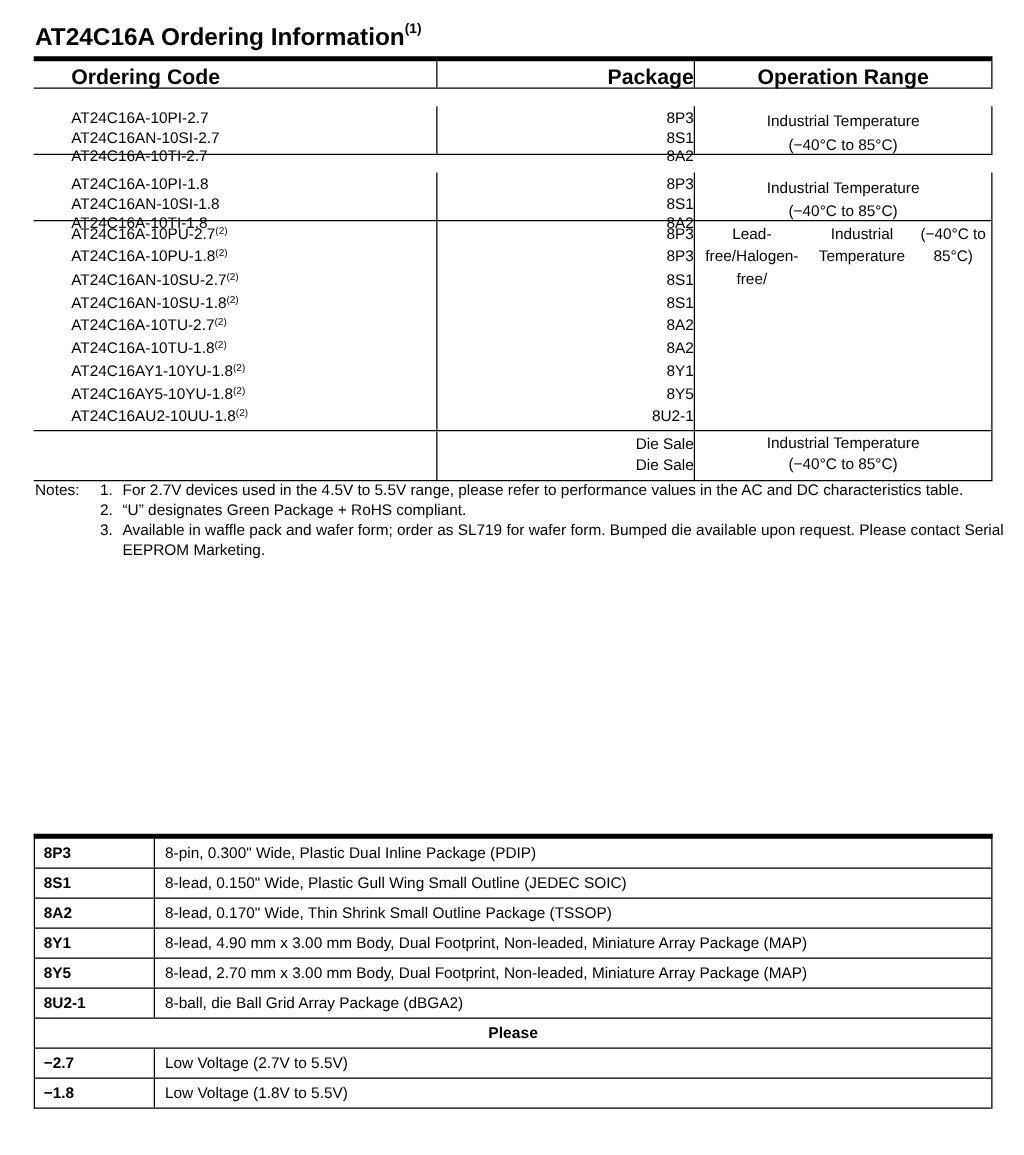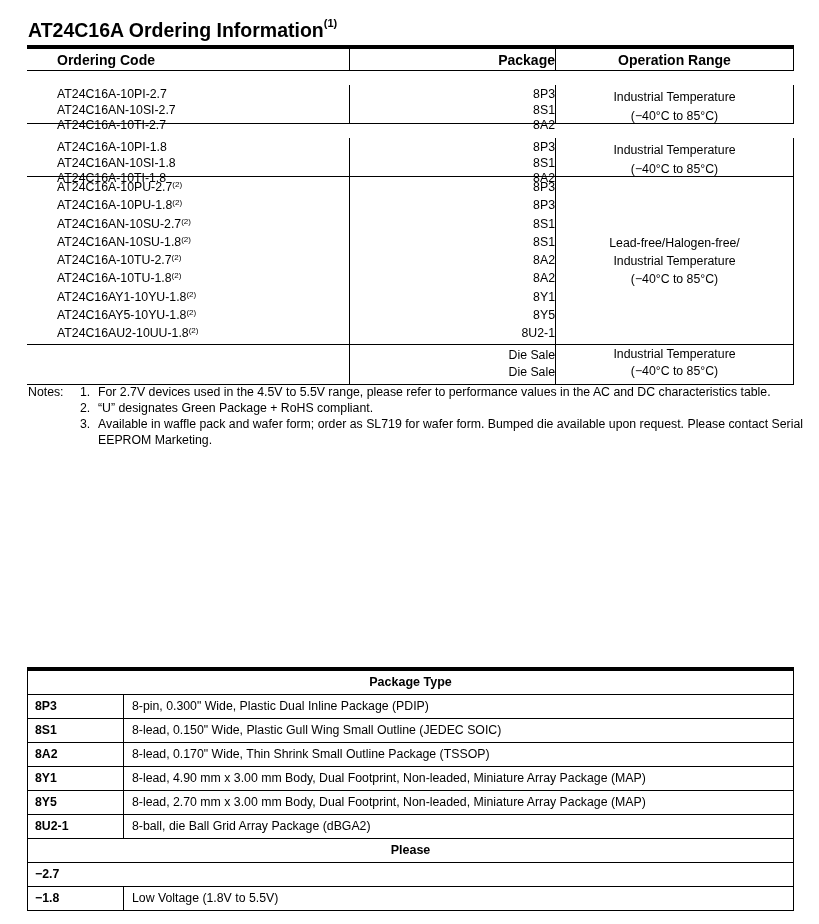--- a/index.html
+++ b/index.html
@@ -8,37 +8,37 @@
   .title { position:absolute; left:28px; top:19px; font-size:19.5px; font-weight:bold; letter-spacing:0; white-space:nowrap; }
   .title sup { font-size:11px; position:relative; top:-2px; vertical-align:top; }
 
   
   .ot { position:absolute; left:27px; top:45px; width:767px; border-top:4px solid #000; }
   .ot .row { position:relative; border-bottom:1px solid #000; box-sizing:border-box; }
   .ot .cell { position:absolute; top:0; bottom:0; box-sizing:border-box; }
   .ot .c1 { left:0; width:322px; padding-left:30px; }
   .ot .c2 { left:322px; width:206px; border-left:1px solid #000; text-align:right; }
   .ot .c3 { left:528px; width:239px; border-left:1px solid #000; border-right:1px solid #000; text-align:center; }
-  .ot .hdr { height:22px; font-size:14px; font-weight:bold; }
+  .ot .hdr { height:22px; font-size:17px; font-weight:bold; }
   .ot .hdr .cell { padding-top:3px; }
   .ot .hdr .c1 { padding-left:30px; }
   .line { font-size:12.3px; white-space:nowrap; }
   .line sup { font-size:8px; vertical-align:top; position:relative; top:-2px; }
   .g3 { height:53px; }
   .g3 .line { height:15.5px; line-height:15.5px; }
   .g3 .cell { padding-top:2px;margin-top:14px; }
   .g9 { height:168px; }
   .g9 .line { height:18.3px; line-height:18.3px; }
   .g9 .cell { padding-top:1px; }
   .g2 { height:40px; }
   .g2 .line { height:17px; line-height:17px; }
   .g2 .cell { padding-top:2px; }
   .oprange { line-height:19px; font-size:12.3px; }
   .g3 .c3 { padding-top:3px; }
-  .g9 .c3 { display:flex; flex-direction:column; justify-content:center; line-height:18px; }
+  .g9 .c3 { display:flex; flex-direction:row; justify-content:center; line-height:18px; }
   .g2 .c3 { padding-top:1px; line-height:17px; }
 
   
   .notes { position:absolute; left:28px; top:384px; font-size:12.3px; line-height:16px; }
   .notes .lbl { position:absolute; left:0; top:0; }
   .notes .item { position:absolute; left:52px; width:770px; }
   .notes .num { position:absolute; left:0; }
   .notes .txt { position:absolute; left:18px; width:748px; }
 
   
@@ -147,21 +147,20 @@
     <span class="num">2.</span>
     <span class="txt">“U” designates Green Package + RoHS compliant.</span>
   </div>
   <div class="item" style="top:32px">
     <span class="num">3.</span>
     <span class="txt">Available in waffle pack and wafer form; order as SL719 for wafer form. Bumped die available upon request. Please contact Serial EEPROM Marketing.</span>
   </div>
 </div>
 
 <div class="pt">
-  <div class="row sec">Package Type</div>
   <div id="pt-packages">
       <div class="row">
         <div class="k">8P3</div>
         <div class="v">8-pin, 0.300" Wide, Plastic Dual Inline Package (PDIP)</div>
       </div>
       <div class="row">
         <div class="k">8S1</div>
         <div class="v">8-lead, 0.150" Wide, Plastic Gull Wing Small Outline (JEDEC SOIC)</div>
       </div>
       <div class="row">
@@ -178,19 +177,20 @@
       </div>
       <div class="row">
         <div class="k">8U2-1</div>
         <div class="v">8-ball, die Ball Grid Array Package (dBGA2)</div>
       </div>
     </div>
   <div class="row sec">Please</div>
   <div id="pt-options">
       <div class="row">
         <div class="k">−2.7</div>
+        <div class="v">Low Voltage (2.7V to 5.5V)</div>
       </div>
       <div class="row">
         <div class="k">−1.8</div>
         <div class="v">Low Voltage (1.8V to 5.5V)</div>
       </div>
     </div>
 </div>
 
 </body></html>

